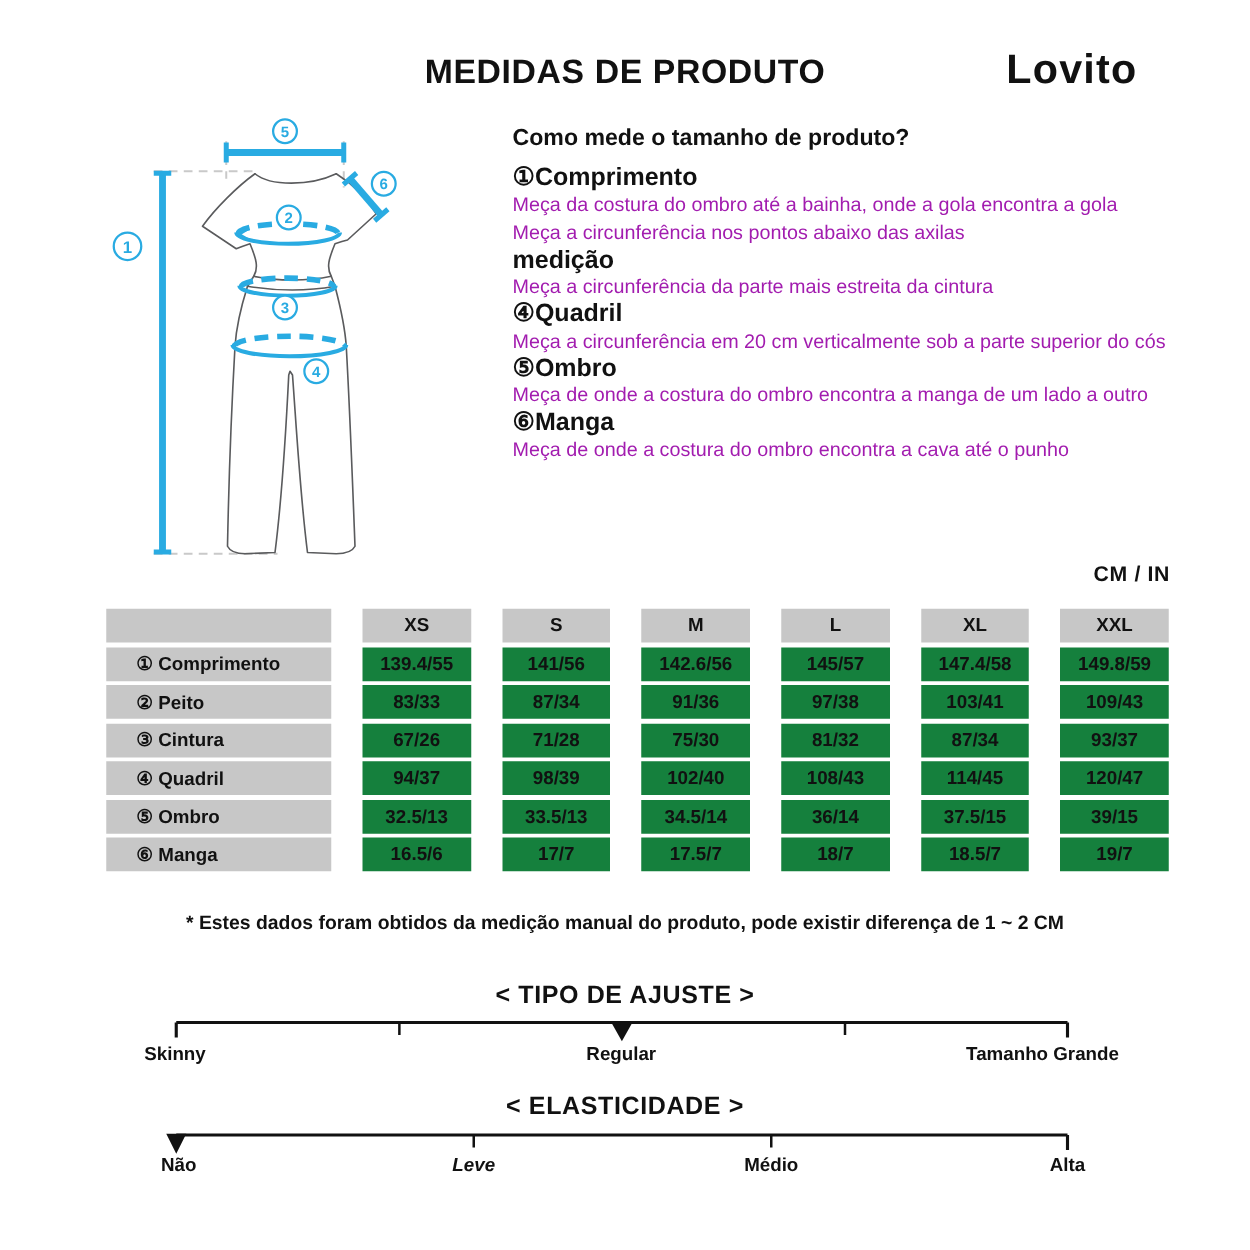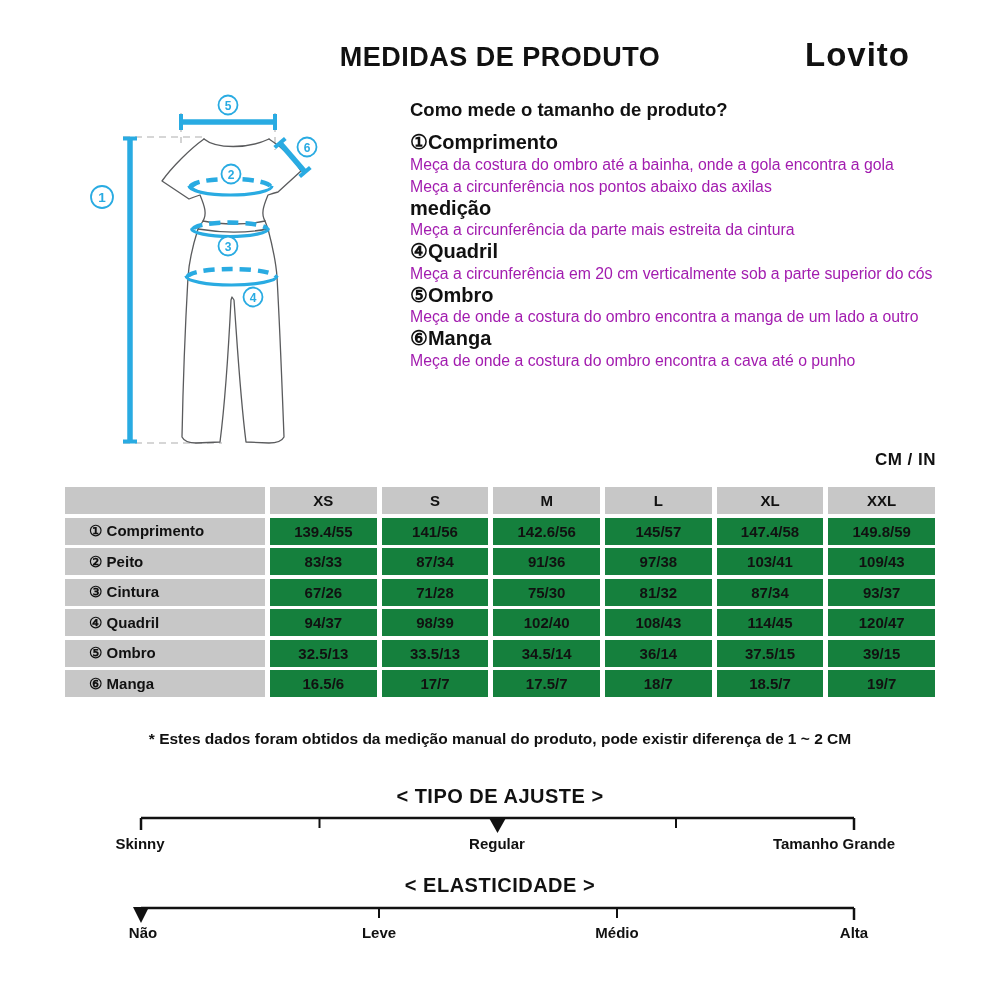--- a/index.html
+++ b/index.html
@@ -19,21 +19,21 @@
   .instr-label{font-size:20px;font-weight:700;line-height:21.5px;color:#111;}
   .instr-desc{font-size:15.8px;font-weight:400;line-height:22px;color:#a21caf;}
   .units-label{right:64px;top:450px;font-size:17px;font-weight:800;letter-spacing:.5px;}
   
   #size-table{
     left:65px;top:487px;width:870px;
     display:grid;grid-template-columns:200px repeat(6,1fr);
     column-gap:5px;row-gap:3.5px;
   }
   .cell{height:27px;display:flex;align-items:center;justify-content:center;
-    font-size:15px;font-weight:700;}
+    font-size:15px;font-weight:700;margin-left:20px;}
   .cell-head{background:#c7c7c7;}
   .cell-label{background:#c7c7c7;justify-content:flex-start;padding-left:24px;}
   .cell-data{background:#15803d;}
   
   .footnote{left:0;right:0;top:730px;text-align:center;font-size:15.5px;font-weight:700;}
   
   .scale-heading{left:0;right:0;text-align:center;font-size:20px;font-weight:800;letter-spacing:.5px;}
   #fit-heading{top:785px;}
   #ela-heading{top:874px;}
   .scale-svg{left:100px;width:800px;height:34px;}
@@ -211,15 +211,15 @@
 <svg id="ela-svg" class="abs scale-svg" viewBox="100 894 800 34">
   <g stroke="#111" fill="none">
     <line x1="141" y1="908" x2="854" y2="908" stroke-width="2.5"></line>
     <line x1="854" y1="908" x2="854" y2="920" stroke-width="2.5"></line>
     <line x1="379" y1="908" x2="379" y2="918" stroke-width="2"></line>
     <line x1="617" y1="908" x2="617" y2="918" stroke-width="2"></line>
   </g>
   <path d="M133,907 L149,907 L141,923 Z" fill="#111"></path>
 </svg>
 <span class="scale-label ela-label" style="left:143px;">Não</span>
-<span class="scale-label ela-label" style="left:379px;">Leve</span>
+<span class="scale-label ela-label" style="left:379px;font-style:italic;">Leve</span>
 <span class="scale-label ela-label" style="left:617px;">Médio</span>
 <span class="scale-label ela-label" style="left:854px;">Alta</span>
 
 </body></html>

